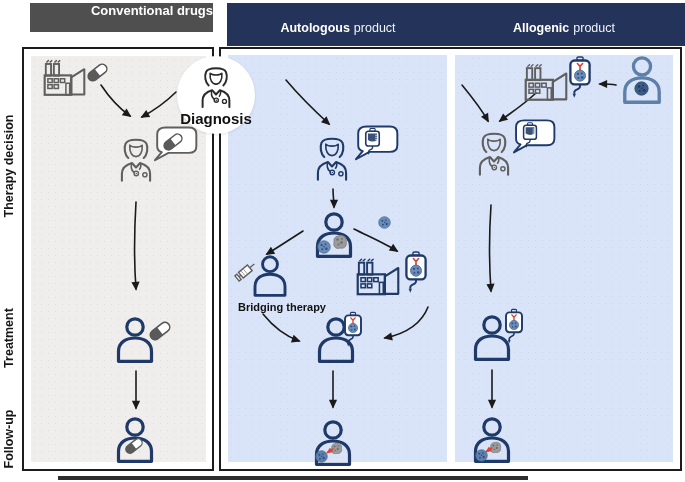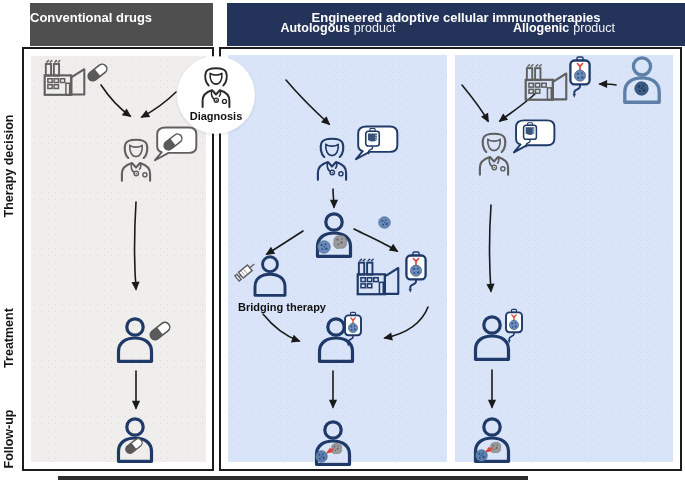--- a/index.html
+++ b/index.html
@@ -13,38 +13,38 @@
   .panel{position:absolute;z-index:1;}
   .panel-gray{left:31px;top:56px;width:175px;height:406px;background:var(--c-panel-gray,#f0eeec);
       background-image:radial-gradient(rgba(110,110,125,.14) .8px,transparent .95px);background-size:7px 7px;}
   .panel-blue{background:var(--c-panel-blue,#d9e4f8);
       background-image:radial-gradient(rgba(90,110,165,.10) .8px,transparent .95px);background-size:7px 7px;}
   .panel-auto{left:228px;top:55px;width:219px;height:407px;}
   .panel-allo{left:455px;top:55px;width:218px;height:407px;}
 
   
   .hdr{position:absolute;color:#fff;z-index:4;box-sizing:border-box;}
-  .hdr-left{left:30px;top:3px;width:183px;height:43px;background:var(--c-header-gray,#4f4f4f);
-            display:flex;justify-content:flex-start;padding-top:7px;font-size:13px;font-weight:700;}
+  .hdr-left{left:30px;top:3px;width:183px;height:29px;background:var(--c-header-gray,#4f4f4f);
+            display:flex;justify-content:flex-end;font-size:13px;font-weight:700;}
   .hdr-right{left:227px;top:3px;width:458px;height:43px;background:var(--c-header-navy,#24335a);}
   .hdr-line1{position:absolute;left:0;top:7px;width:100%;text-align:center;font-size:13px;font-weight:700;color:#fff;}
   .hdr-sub{position:absolute;top:18px;display:flex;justify-content:center;gap:4px;font-size:12.5px;color:#f2f4f9;}
   .hdr-sub .b{font-weight:700;color:#fff;}
   .sub-auto{left:1px;width:220px;}
   .sub-allo{left:228px;width:218px;align-items:flex-end;}
 
   
   .rlabel{position:absolute;z-index:4;transform:translate(-50%,-50%) rotate(-90deg);
           white-space:nowrap;font-weight:700;font-size:12.5px;color:#161616;}
 
   
   .diag-circle{position:absolute;left:177px;top:56px;width:78px;height:78px;border-radius:50%;
                background:#fff;z-index:2;box-shadow:0 1px 3px rgba(0,0,0,.10);}
   .diag-label{position:absolute;left:177px;top:110px;width:78px;text-align:center;
-              font-size:11px;font-weight:700;color:#111;z-index:4;}
+              font-size:15px;font-weight:700;color:#111;z-index:4;}
 
   
   .note{position:absolute;z-index:4;font-weight:700;font-size:11px;color:#111;white-space:nowrap;}
   .note-bridging{left:236px;top:302px;width:90px;text-align:right;white-space:normal;line-height:1.05;}
 
   
   .overlay{position:absolute;left:0;top:0;z-index:3;pointer-events:none;}
   .arrow{fill:none;stroke:var(--c-arrow-black,#1a1a1a);stroke-width:1.6;stroke-linecap:round;}
   .zap{fill:none;stroke:var(--c-receptor-red,#d9453a);stroke-width:1.5;stroke-linecap:round;}
   .ic-gray{color:var(--c-icon-gray,#5f5f5f);}
@@ -64,21 +64,20 @@
   <div class="colbox box-left"></div>
   <div class="colbox box-right"></div>
   <div class="panel panel-gray"></div>
   <div class="panel panel-blue panel-auto"></div>
   <div class="panel panel-blue panel-allo"></div>
 
   <div class="hdr hdr-left">
     <span>Conventional drugs</span>
   </div>
   <div class="hdr hdr-right">
-    <div class="hdr-line1">Engineered adoptive cellular immunotherapies</div>
     <div class="hdr-sub sub-auto">
       <span class="b">Autologous</span>
       <span class="s">product</span>
     </div>
     <div class="hdr-sub sub-allo">
       <span class="b">Allogenic</span>
       <span class="s">product</span>
     </div>
   </div>
 

